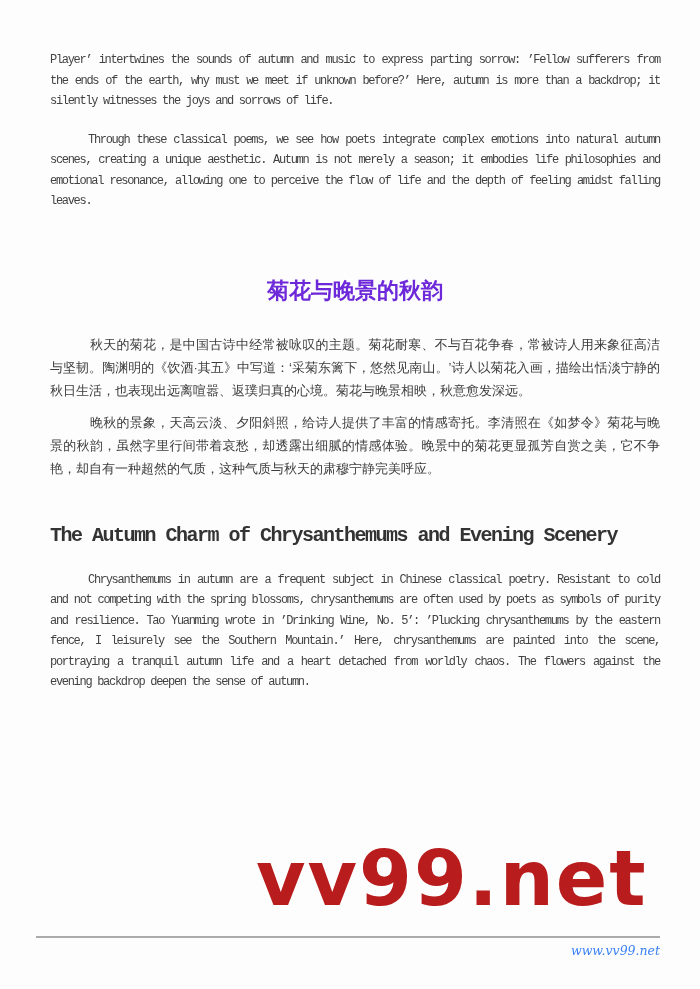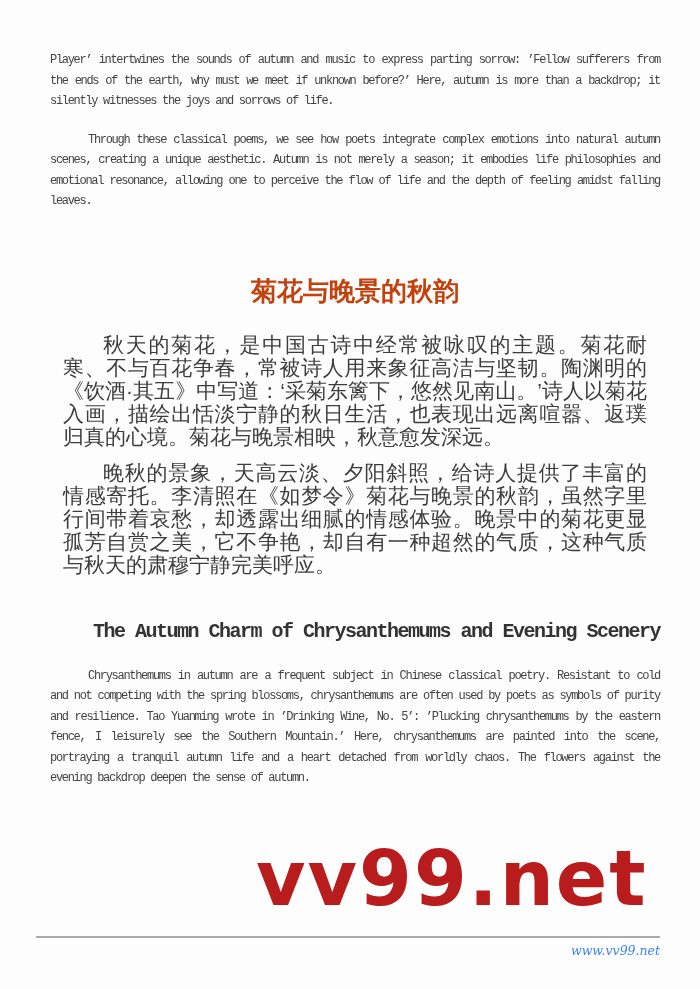--- a/index.html
+++ b/index.html
@@ -44,46 +44,46 @@
     text-align: justify;
     color: #424242;
   }
   .en-para.indent { text-indent: 38px; }
   .para-1 { margin-top: 50px; }
   .para-2 { margin-top: 18px; }
   .cn-title {
     margin: 0;
     margin-top: 62px;
     font-family: "Liberation Sans", sans-serif;
-    font-size: 26px;
+    font-size: 22px;
     font-weight: bold;
     line-height: 34px;
     text-align: center;
-    color: #c2410c;
+    color: #6d28d9;
   }
   .cn-para {
-    margin: 13px;
+    margin: 0;
     margin-top: 9px;
     font-family: "Liberation Sans", sans-serif;
-    font-size: 21px;
+    font-size: 13px;
     line-height: 23px;
     text-align: justify;
     color: #3c3c3c;
   }
   .cn-para.first { margin-top: 25px; }
   .cn-para.indent { text-indent: 40px; }
   .en-title {
     margin: 0;
     margin-top: 42px;
     font-family: "Liberation Mono", monospace;
     font-size: 20px;
     font-weight: bold;
     letter-spacing: -1.5px;
     line-height: 28px;
-    text-align: right;
+    text-align: left;
     color: #333333;
     white-space: nowrap;
   }
   .en-body-para { margin-top: 20px; }
   .footer-divider {
     position: absolute;
     left: 36px;
     top: 936px;
     width: 624px;
     height: 2px;

